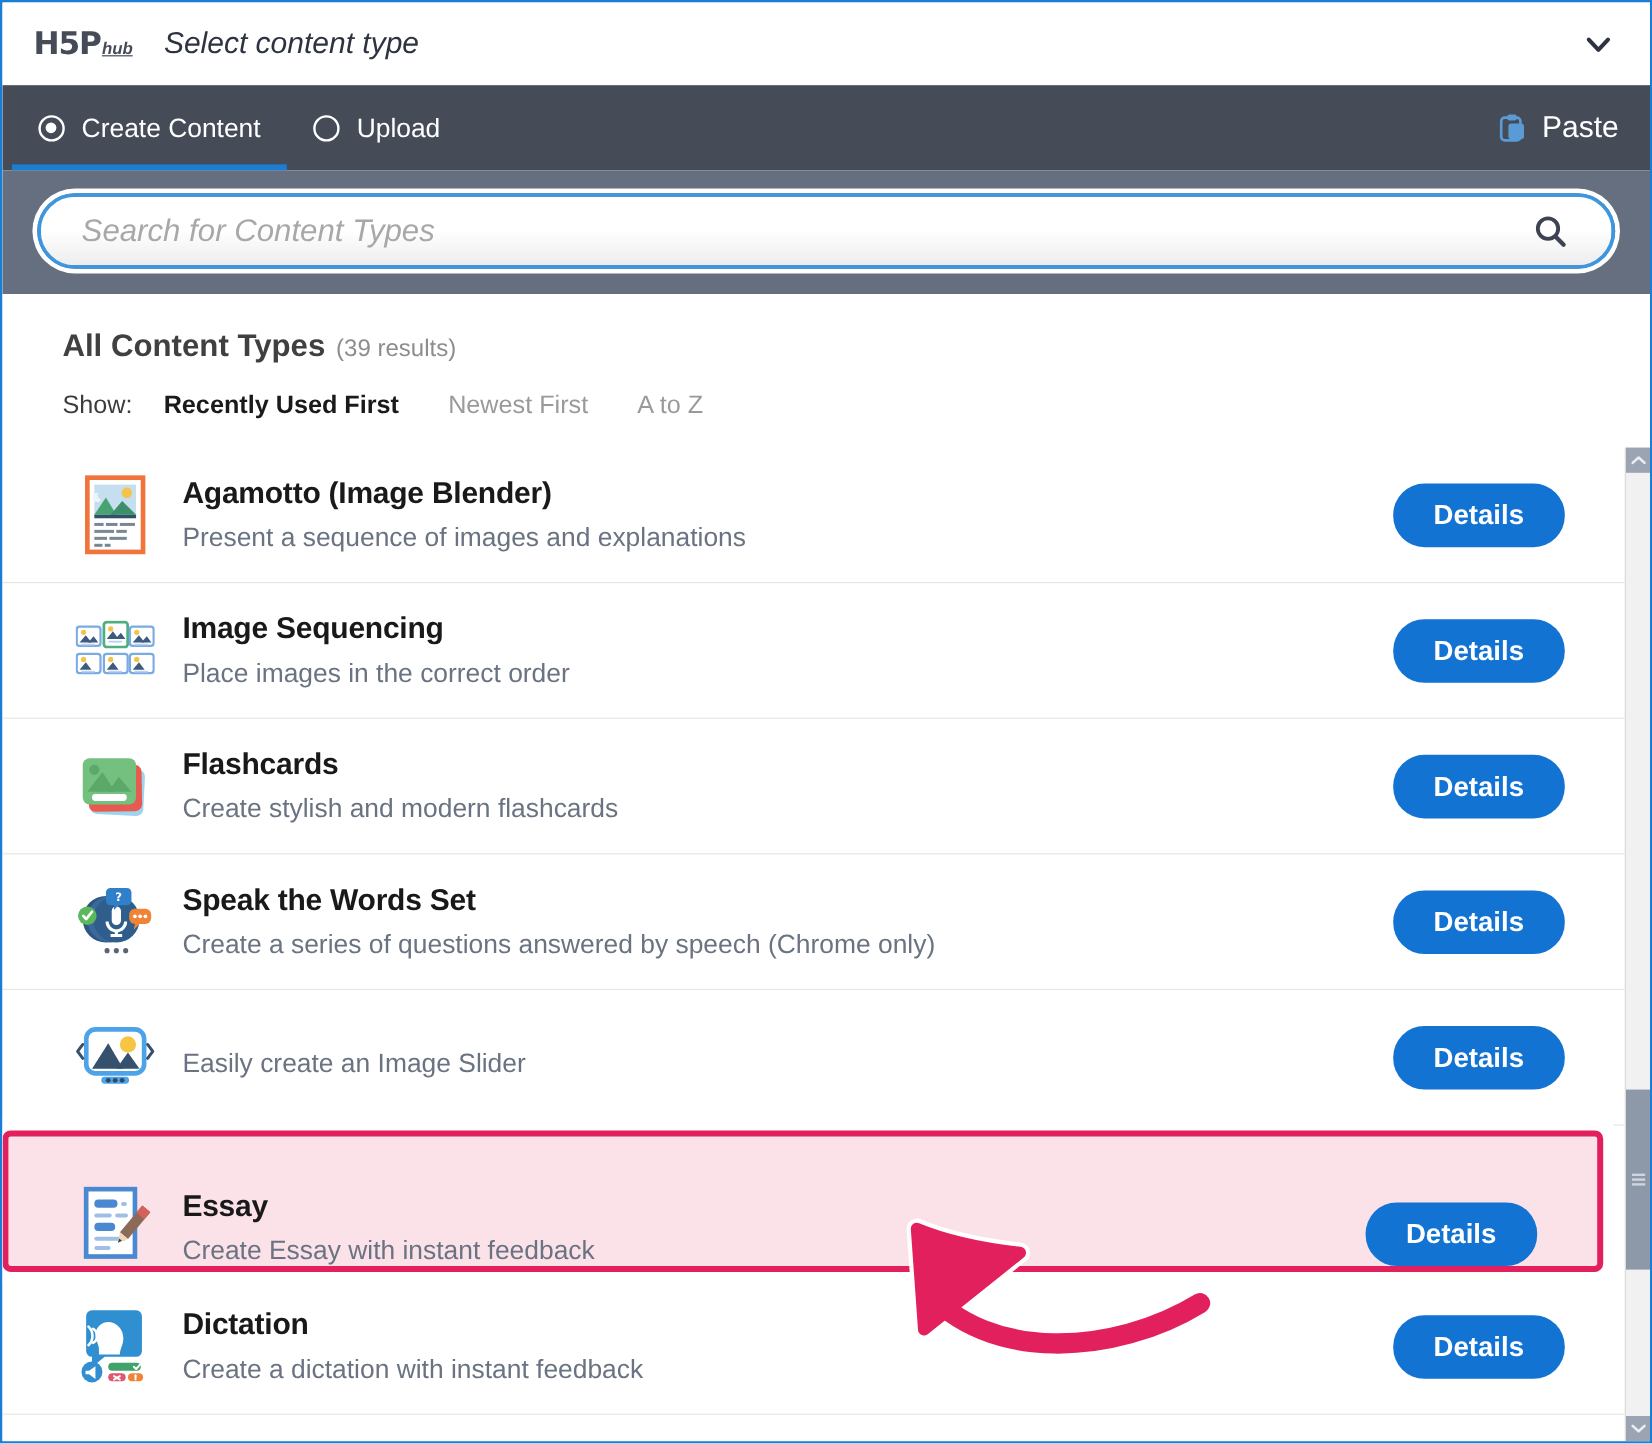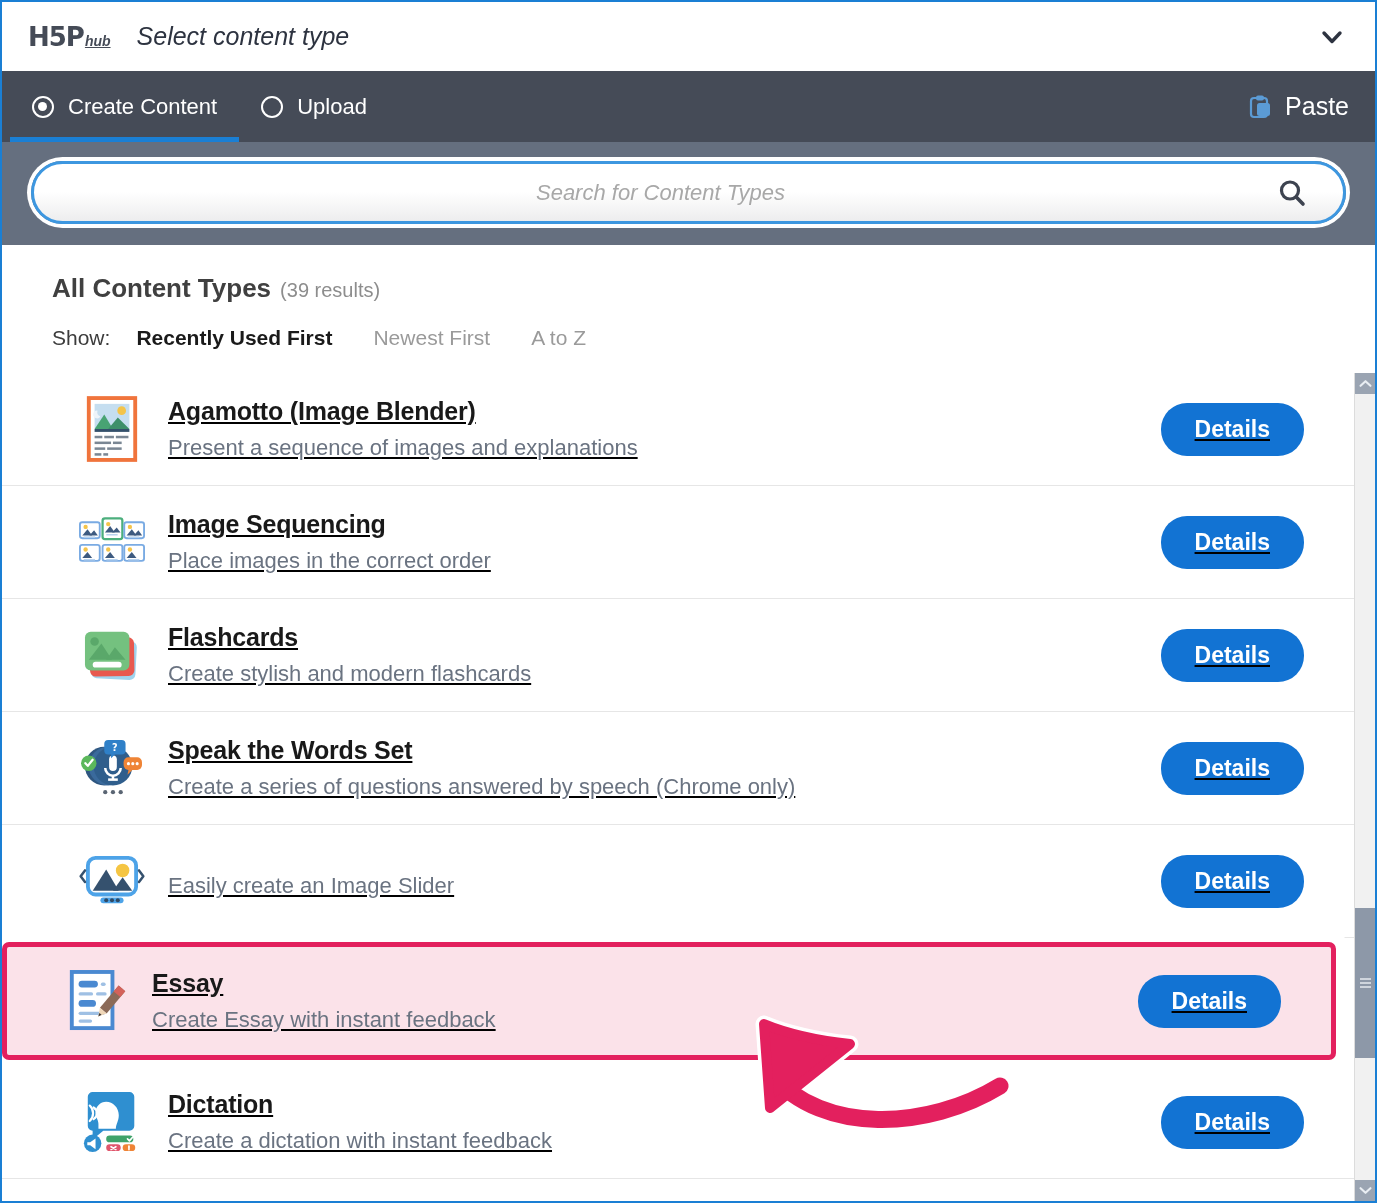--- a/index.html
+++ b/index.html
@@ -87,23 +87,22 @@
     width: 1315px; height: 63px;
     border-radius: 34px;
     background: linear-gradient(to bottom, #ffffff 0%, #ffffff 48%, #ededee 100%);
     border: 3px solid #3d97e0;
     box-shadow: 0 0 0 4px #ffffff;
     display: flex; align-items: center;
   }
   .search-input {
     flex: 1; border: none; outline: none; background: transparent;
     font-family: "Liberation Sans", sans-serif;
-    font-size: 22px; font-style: italic; color: #9a9a9a;
+    font-size: 26px; font-style: italic; color: #9a9a9a;
     padding: 0 24px 0 34px;
-    text-align: center;
   }
   .search-input::placeholder { color: #a8a8a8; font-style: italic; opacity: 1; }
   .search-icon-wrap { padding-right: 36px; display: flex; align-items: center; }
 
   
   .panel {
     position: absolute; left: 0; top: 243px; width: 1373px; height: 956px;
     background: #ffffff; overflow: hidden;
   }
   .panel-head { padding: 28px 0 0 50px; }
@@ -126,22 +125,21 @@
   
   .list {
     position: absolute; left: 0; top: 128px; width: 1352px; height: 828px;
     overflow: hidden;
   }
   .row {
     position: relative;
     height: 113px;
     border-bottom: 1px solid #e6e6e6;
     display: flex; align-items: center;
-    padding: 0 24px 0 76px;
-    text-decoration: underline;
+    padding: 0 24px 0 60px;
   }
   .row .icon {
     width: 68px; height: 70px; flex: none;
     display: flex; align-items: center; justify-content: center;
     margin-right: 22px;
   }
   .row .texts { flex: 1; min-width: 0; }
   .row .t-title {
     font-size: 25px; color: #191919; font-weight: bold; letter-spacing: -0.2px;
   }
@@ -162,20 +160,21 @@
   .row.highlight {
     background: #fbe2e9;
     border: 5px solid #e3205e;
     border-radius: 7px;
     box-shadow: 0 0 0 12px #ffffff;
     height: 118px;
     margin: 4px 0 6px 0;
     width: 1334px;
     padding-left: 55px;
     z-index: 4;
+    align-items: flex-end;
   }
 
   
   .scrollbar {
     position: absolute; right: 0; top: 128px; width: 21px; height: 828px;
     background: #f1f1f1; border-left: 1px solid #dcdcdc;
     z-index: 6;
   }
   .sb-btn {
     width: 21px; height: 21px; background: #9aa4b2;

